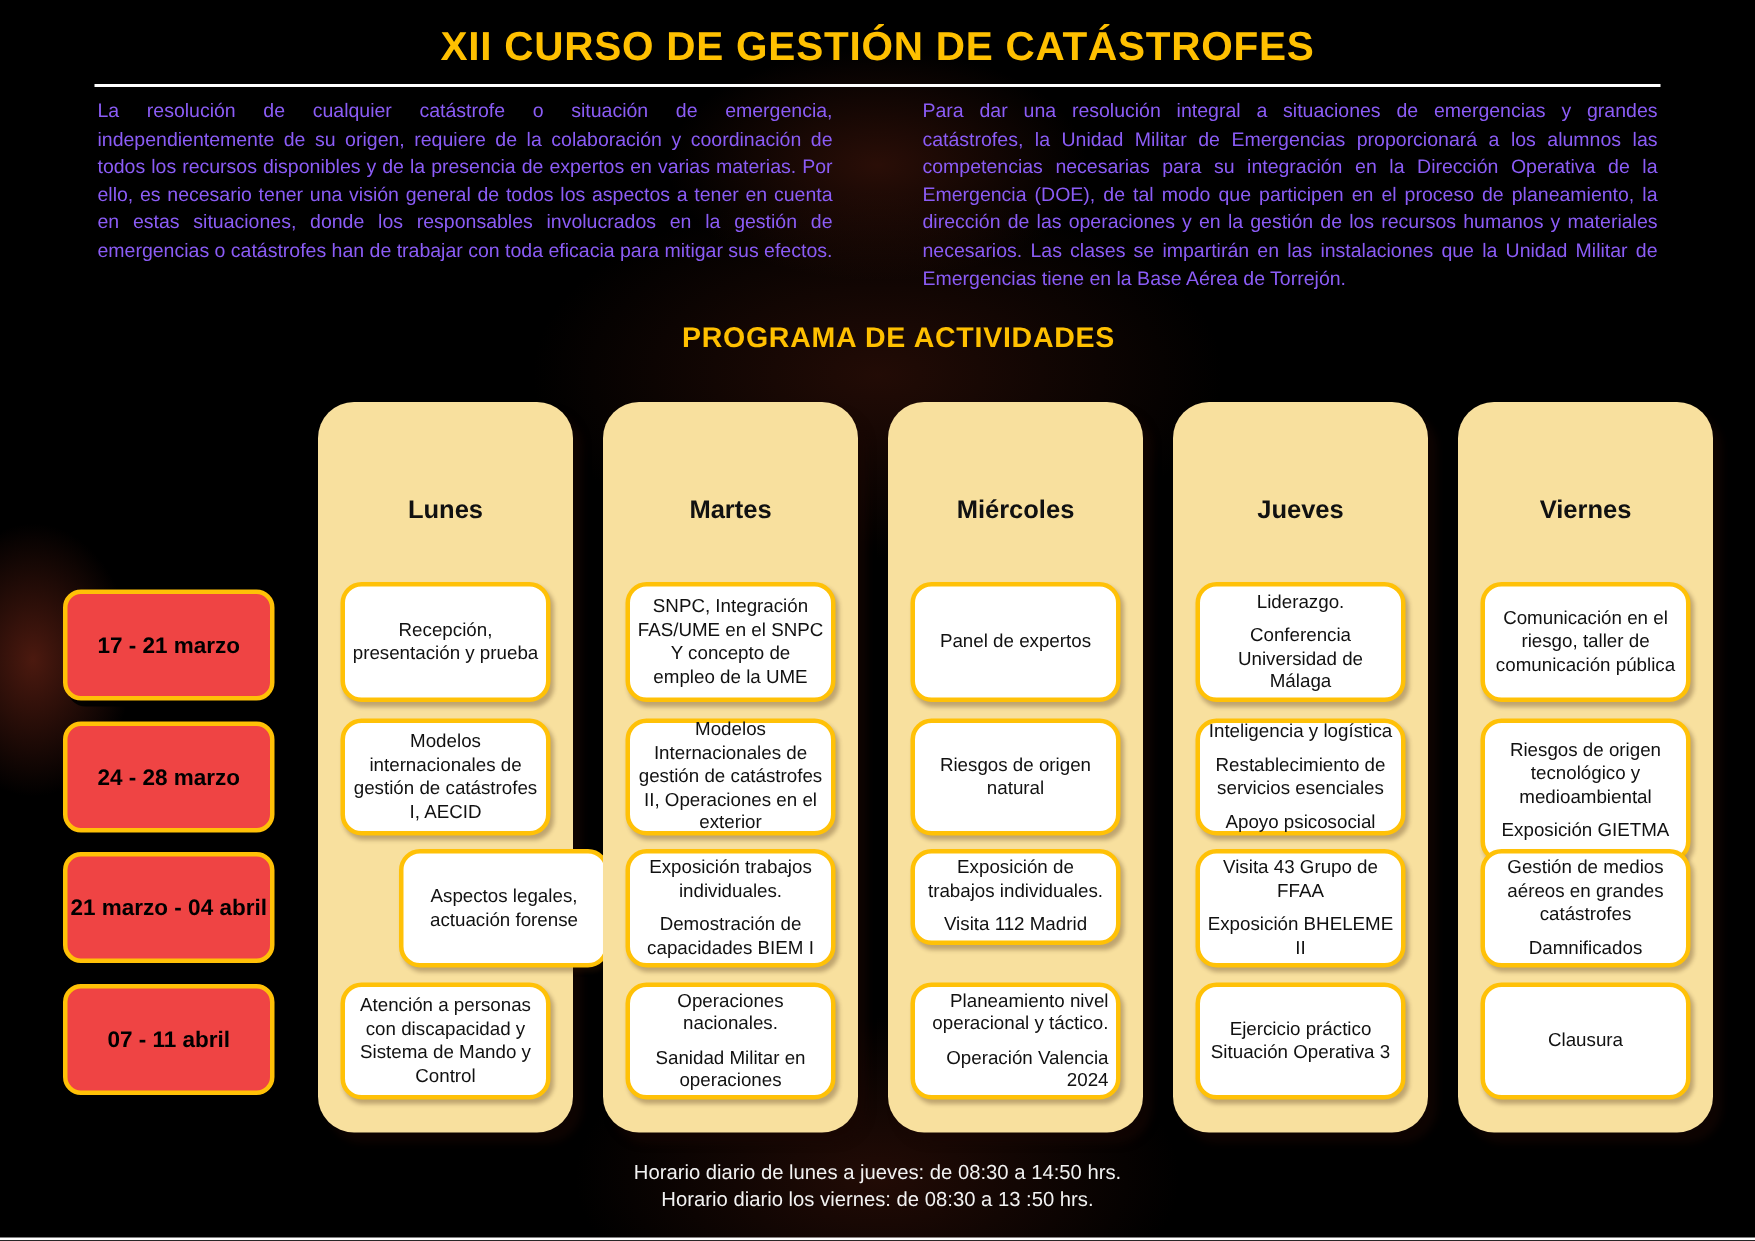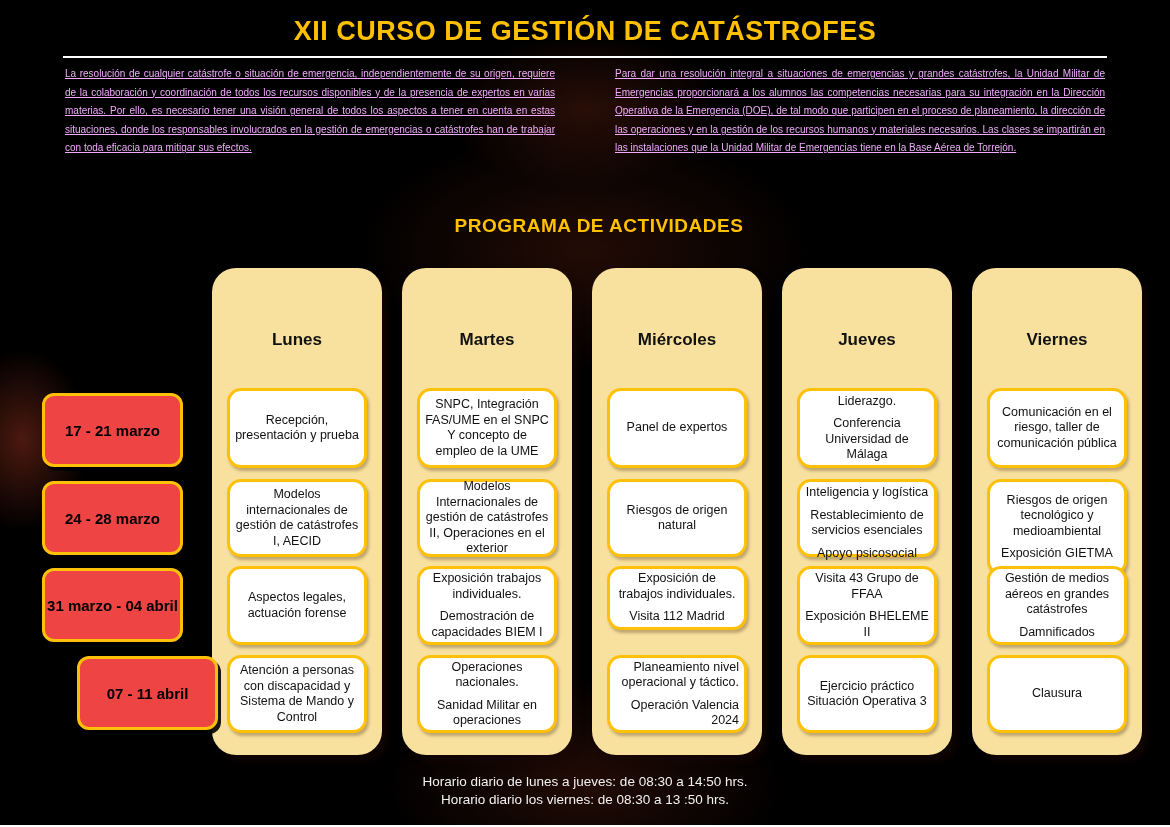--- a/index.html
+++ b/index.html
@@ -28,22 +28,22 @@
   }
   .title-rule {
     position: absolute; z-index: 1; top: 56px; left: 63px;
     width: 1044px; height: 2px; background: #fff;
   }
   .intro {
     position: absolute; z-index: 1; top: 65px; left: 65px; width: 1040px;
     display: flex; justify-content: space-between;
   }
   .intro p {
-    width: 490px; color: #f0abfc;
-    font-size: 10px; line-height: 18.6px; text-align: justify; text-decoration: underline;
+    width: 490px; color: #8b5cf6;
+    font-size: 13px; line-height: 18.6px; text-align: justify;
   }
   .program-heading {
     position: absolute; z-index: 1; top: 215px; left: 0; width: 100%;
     text-align: center;
     color: var(--title-gold, #FFC000);
     font-size: 19px; font-weight: bold; letter-spacing: 0.5px; padding-left: 28px;
   }
   .day-col {
     position: absolute; z-index: 1; top: 268px;
     width: 170px; height: 487px;
@@ -111,21 +111,21 @@
 
   <div class="bottom-line"></div>
 <div class="day-col" style="left: 212px;">
       <div class="day-header">Lunes</div>
       <div class="cell" style="top: 120px; height: 80px;">
         <p>Recepción, presentación y prueba</p>
       </div>
       <div class="cell" style="top: 211px; height: 78px;">
         <p>Modelos internacionales de gestión de catástrofes I, AECID</p>
       </div>
-      <div class="cell" style="top: 298px; height: 79px;">
+      <div class="cell" style="top: 298px; height: 79px; margin-left: 39px;">
         <p>Aspectos legales, actuación forense</p>
       </div>
       <div class="cell" style="top: 387px; height: 78px;">
         <p>Atención a personas con discapacidad y Sistema de Mando y Control</p>
       </div>
     </div>
     <div class="day-col" style="left: 402px;">
       <div class="day-header">Martes</div>
       <div class="cell" style="top: 120px; height: 80px;">
         <p>SNPC, Integración FAS/UME en el SNPC Y concepto de empleo de la UME</p>
@@ -158,21 +158,21 @@
         <p>Planeamiento nivel operacional y táctico.</p>
         <p>Operación Valencia 2024</p>
       </div>
     </div>
     <div class="day-col" style="left: 782px;">
       <div class="day-header">Jueves</div>
       <div class="cell" style="top: 120px; height: 80px;">
         <p>Liderazgo.</p>
         <p>Conferencia Universidad de Málaga</p>
       </div>
-      <div class="cell" style="top: 211px; height: 78px; justify-content: space-between;">
+      <div class="cell" style="top: 211px; height: 78px;">
         <p>Inteligencia y logística</p>
         <p>Restablecimiento de servicios esenciales</p>
         <p>Apoyo psicosocial</p>
       </div>
       <div class="cell" style="top: 298px; height: 79px;">
         <p>Visita 43 Grupo de FFAA</p>
         <p>Exposición BHELEME II</p>
       </div>
       <div class="cell" style="top: 387px; height: 78px;">
         <p>Ejercicio práctico Situación Operativa 3</p>
@@ -190,15 +190,15 @@
       <div class="cell" style="top: 298px; height: 79px;">
         <p>Gestión de medios aéreos en grandes catástrofes</p>
         <p>Damnificados</p>
       </div>
       <div class="cell" style="top: 387px; height: 78px;">
         <p>Clausura</p>
       </div>
     </div>
     <div class="date-box" style="top: 393px;">17 - 21 marzo</div>
     <div class="date-box" style="top: 481px;">24 - 28 marzo</div>
-    <div class="date-box" style="top: 568px;">31 marzo - 04 abril</div>
-    <div class="date-box" style="top: 656px; margin-left: 35px;">07 - 11 abril</div>
+    <div class="date-box" style="top: 568px;">21 marzo - 04 abril</div>
+    <div class="date-box" style="top: 656px;">07 - 11 abril</div>
   </div>
 
 </body></html>

